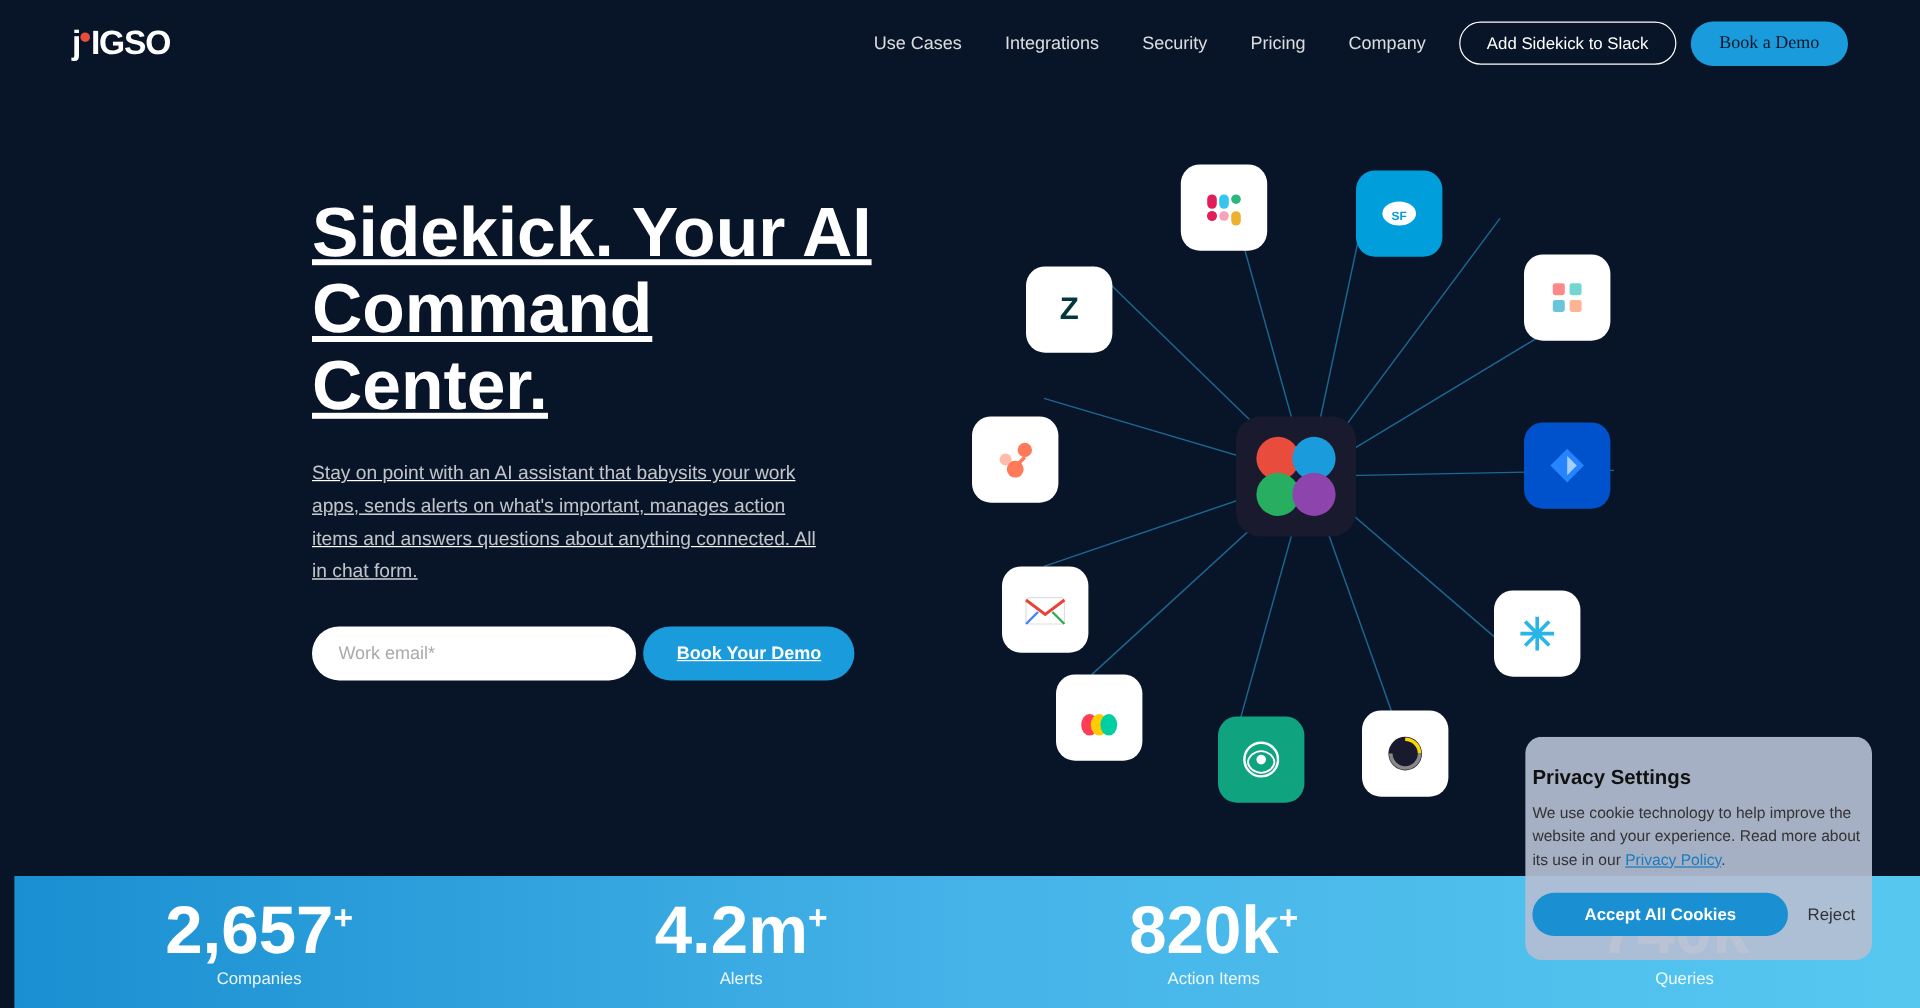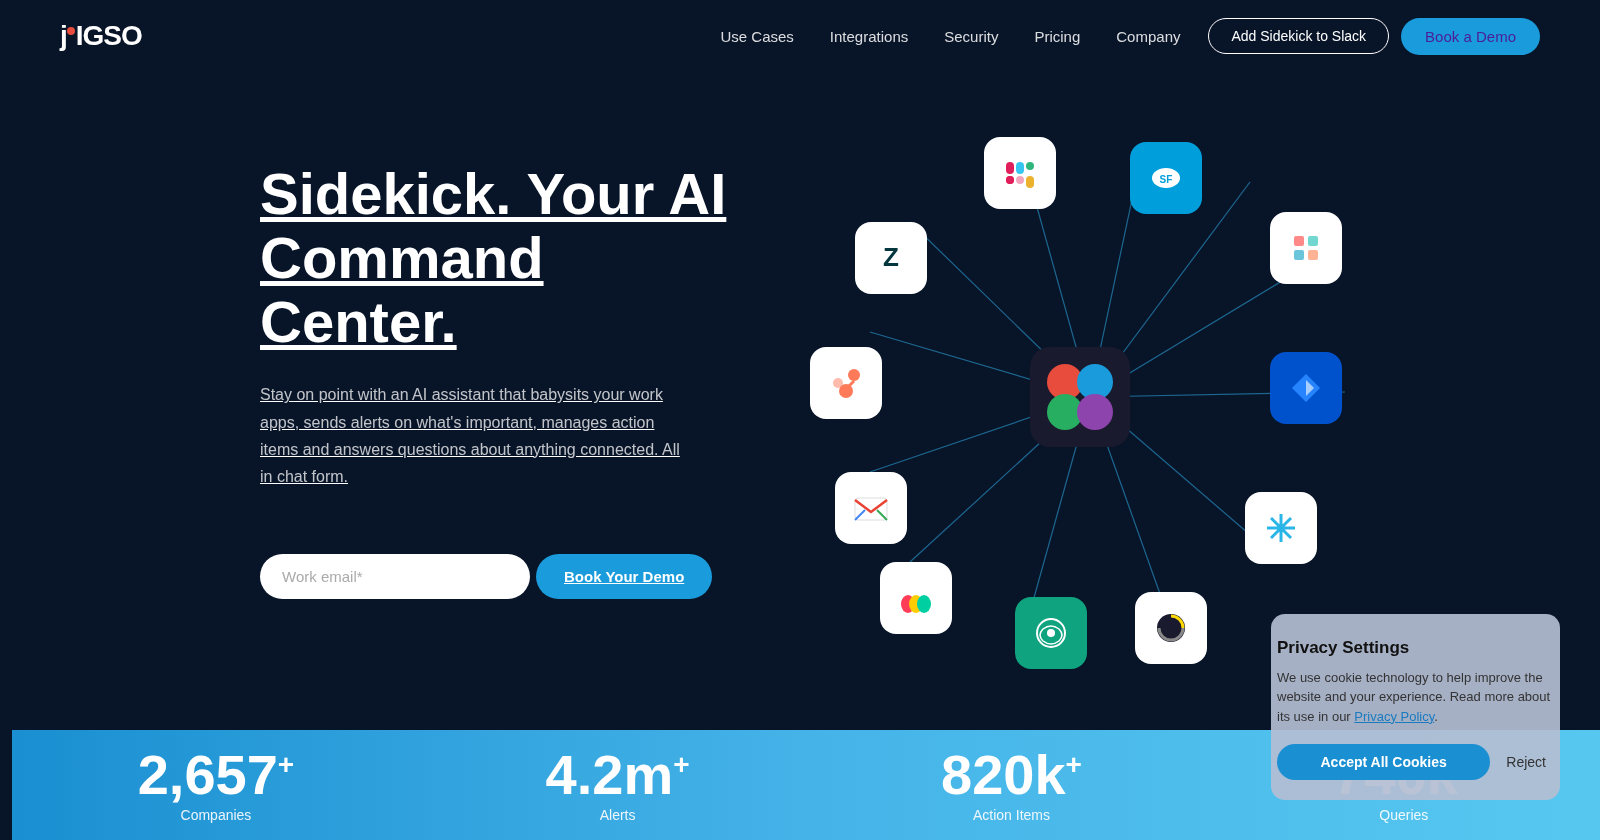--- a/index.html
+++ b/index.html
@@ -61,24 +61,25 @@
       color: white;
       font-size: 14px;
       cursor: pointer;
       background: transparent;
       margin-right: 12px;
     }
     .btn-solid {
       background: #1a9bdc;
       border-radius: 50px;
       padding: 10px 24px;
-      color: #4c1d95;
+      color: #0f172a;
       font-size: 15px;
       cursor: pointer;
       border: none;
+      font-family: Liberation Serif, serif;
     }
 
     
     .hero {
       display: flex;
       align-items: flex-start;
       padding: 60px 200px 0 260px;
       height: calc(840px - 72px - 110px);
       position: relative;
     }
@@ -91,21 +92,21 @@
       font-size: 58px;
       font-weight: 800;
       line-height: 1.1;
       margin-bottom: 28px;
     }
     .hero-desc {
       font-size: 16px;
       color: rgba(255,255,255,0.75);
       line-height: 1.7;
       max-width: 420px;
-      margin-bottom: 64px;
+      margin-bottom: 32px;
     }
     .email-row {
       display: flex;
       align-items: center;
       gap: 6px;
     }
     .email-input {
       width: 270px;
       padding: 14px 22px;
       border-radius: 50px;

